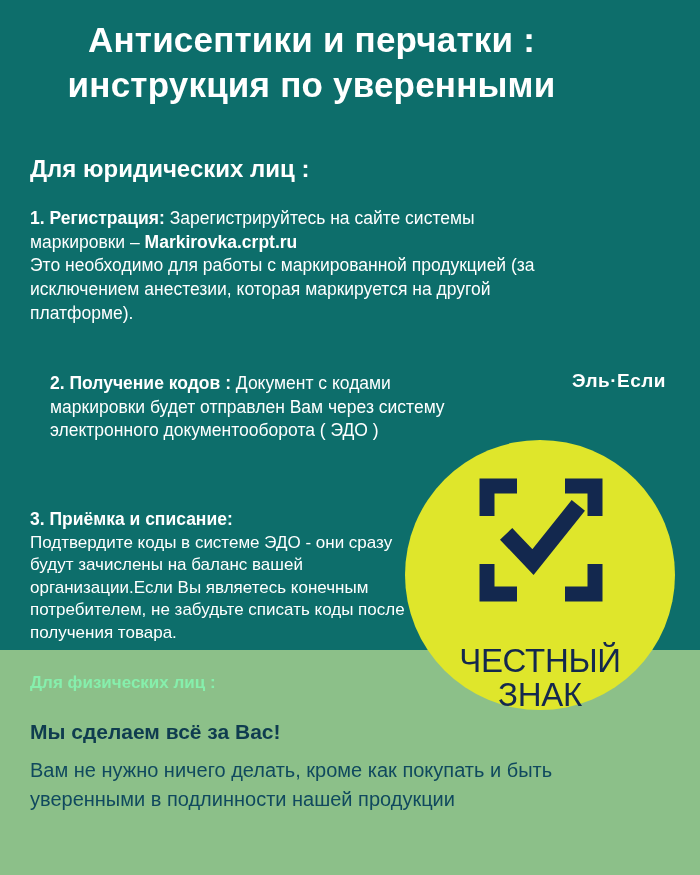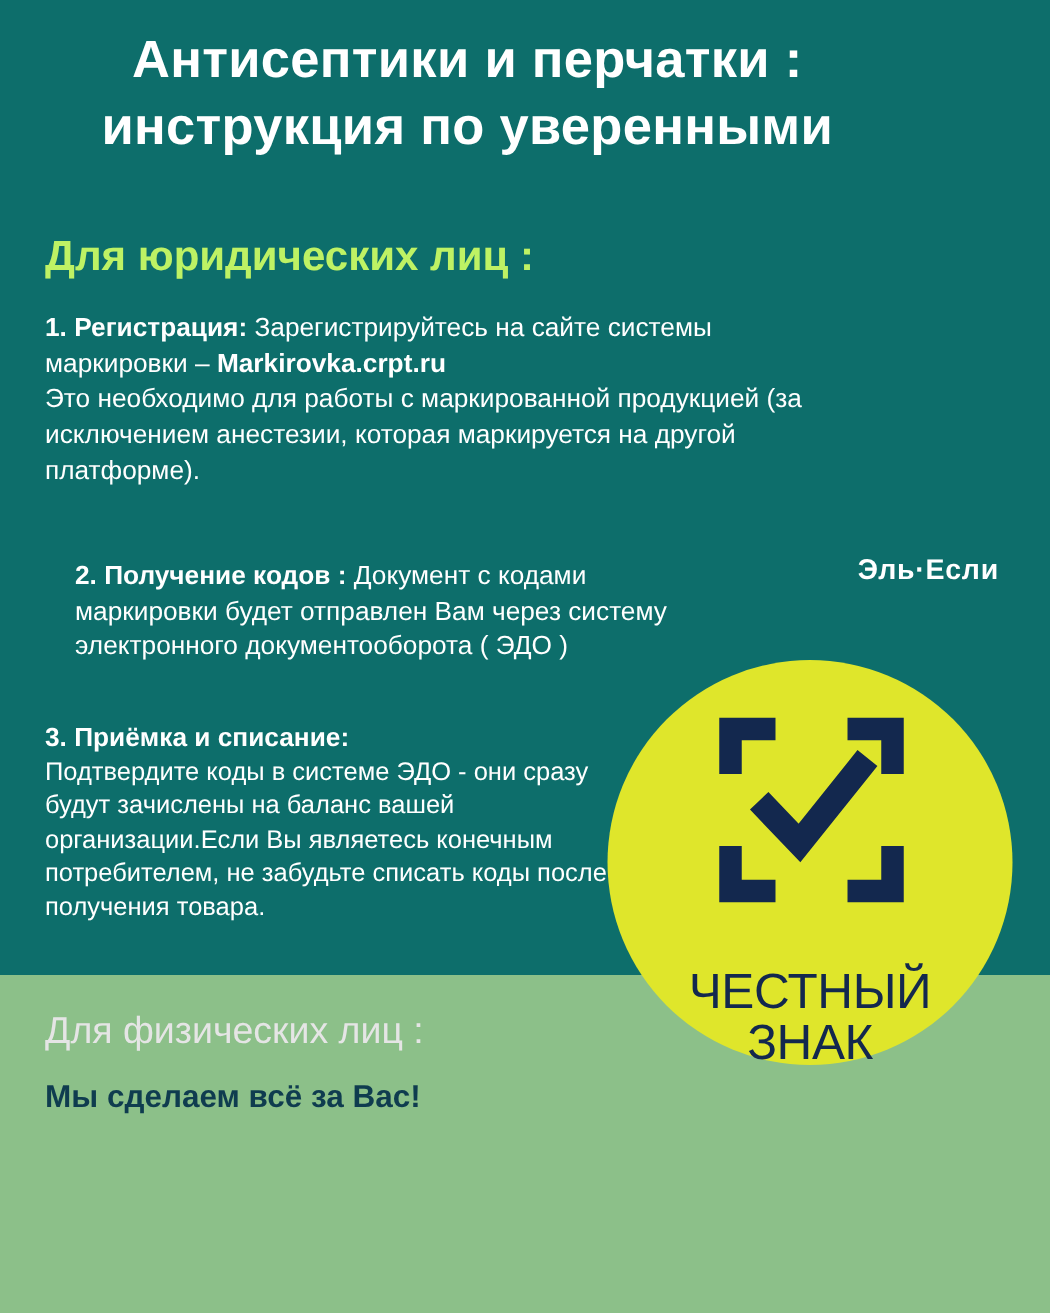--- a/index.html
+++ b/index.html
@@ -41,22 +41,22 @@
     text-align: center;
     color: #ffffff;
     font-size: 35px;
     font-weight: bold;
     line-height: 1.28;
     letter-spacing: 0.2px;
   }
   .subtitle-legal {
     position: absolute;
     left: 30px; top: 155px;
-    color: #bef264;
-    font-size: 28px;
+    color: #ffffff;
+    font-size: 24px;
     font-weight: bold;
   }
   .block {
     position: absolute;
     color: #ffffff;
     line-height: 1.35;
   }
   .block .lead {
     font-weight: bold;
   }
@@ -68,34 +68,34 @@
     width: 520px;
     font-size: 17.5px;
   }
   #block2 {
     left: 30px; top: 372px;
     width: 440px;
     font-size: 17.5px;
     margin-left: 20px;
   }
   #block3 {
-    left: 30px; top: 480px;
+    left: 30px; top: 508px;
     width: 410px;
     font-size: 17px;
     line-height: 1.33;
   }
   #block3 .lead {
     font-size: 17.5px;
   }
   .subtitle-personal {
     position: absolute;
     left: 30px; top: 673px;
-    color: #e5e5e5;
-    font-size: 25px;
-    font-weight: normal;
+    color: #86efac;
+    font-size: 17px;
+    font-weight: bold;
   }
   .personal-head {
     position: absolute;
     left: 30px; top: 720px;
     color: #0f3c4f;
     font-size: 21px;
     font-weight: bold;
     text-align: center;
   }
   .personal-body {
@@ -183,14 +183,15 @@
     </g>
   </svg>
 
   <div class="zn-text">
     <div>ЧЕСТНЫЙ</div>
     <div>ЗНАК</div>
   </div>
 
   <div class="subtitle-personal">Для физических лиц :</div>
   <div class="personal-head">Мы сделаем всё за Вас!</div>
+  <div class="personal-body">Вам не нужно ничего делать, кроме как покупать и быть уверенными в подлинности нашей продукции</div>
 
 </div>
 
 </body></html>

